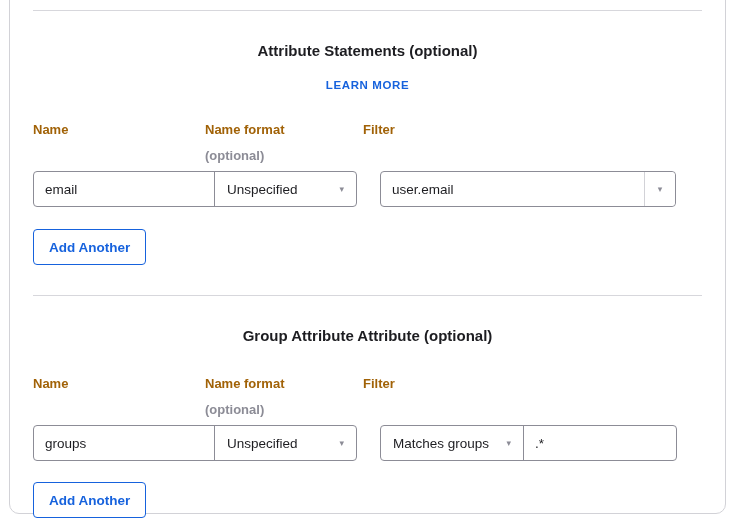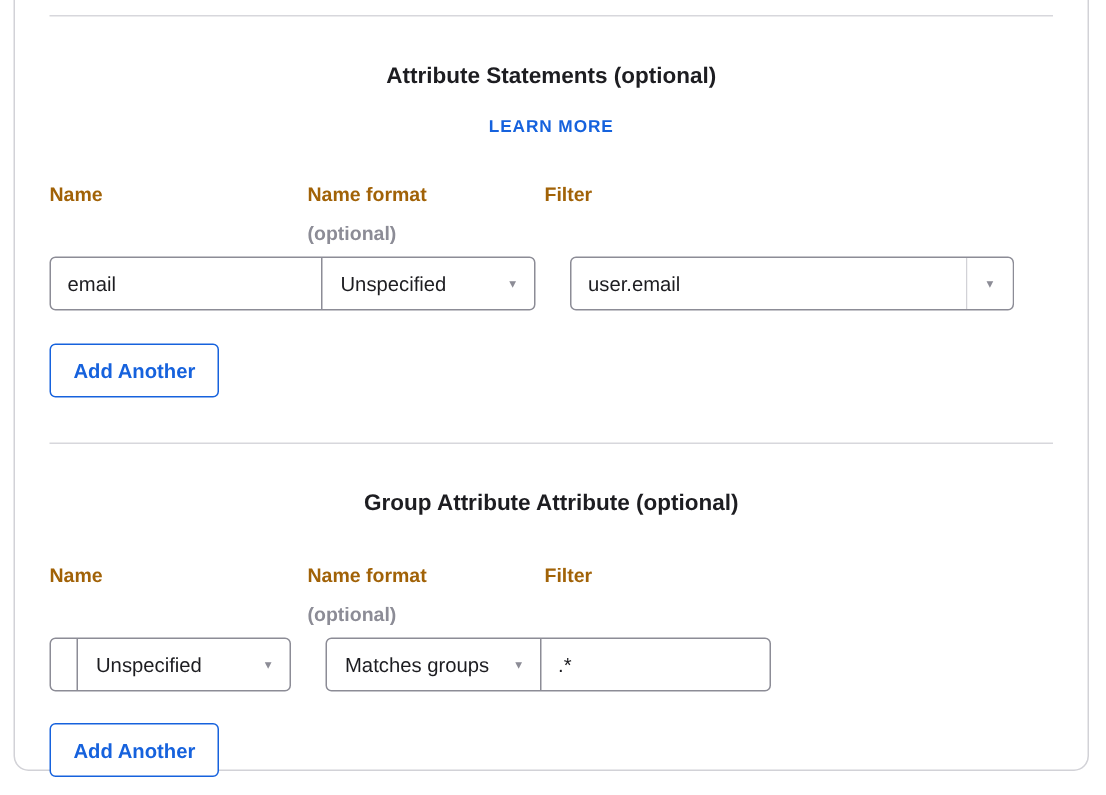--- a/index.html
+++ b/index.html
@@ -210,20 +210,21 @@
             <div class="col-label">Name format</div>
             <div class="col-sub">(optional)</div>
           </div>
           <div class="col-3">
             <div class="col-label">Filter</div>
           </div>
         </div>
 
         <div class="input-row">
           <div class="joined">
+            <input class="name-input" type="text" value="groups" style="">
             <div class="format-select">
               <span>Unspecified</span>
               <span class="caret">▾</span>
             </div>
           </div>
           <div class="joined filter-group">
             <div class="filter-select">
               <span>Matches groups</span>
               <span class="caret">▾</span>
             </div>

